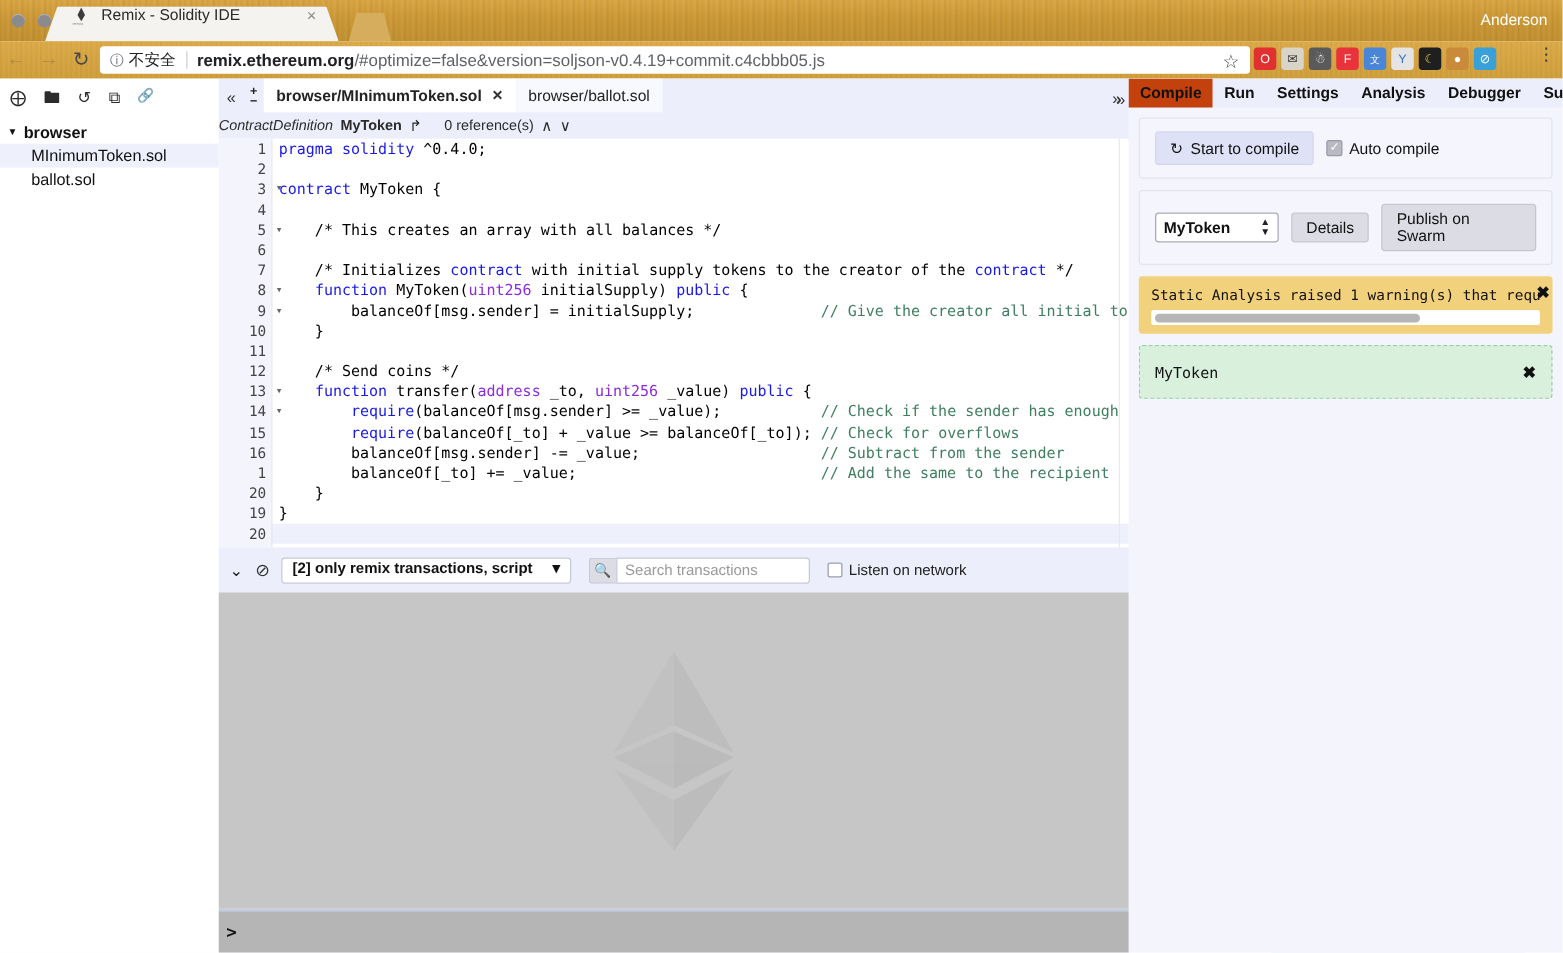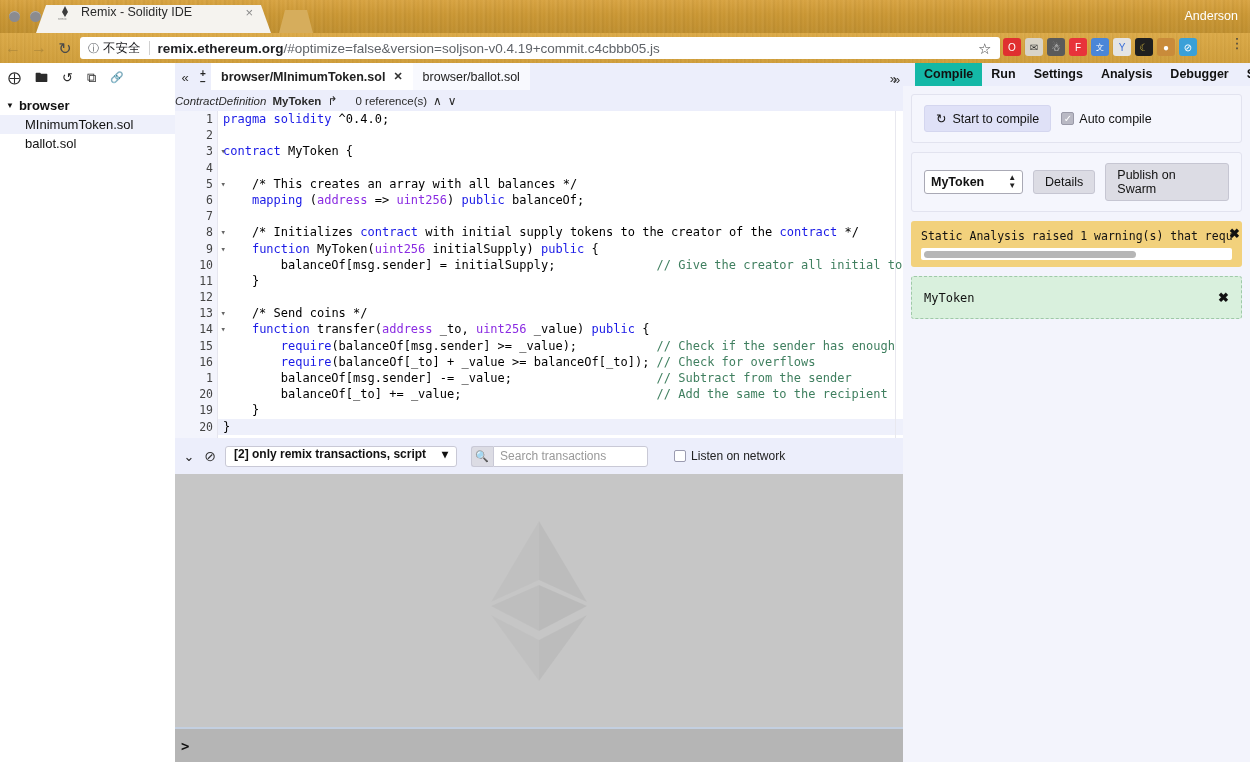--- a/index.html
+++ b/index.html
@@ -156,21 +156,21 @@
   #term-search-icon {
     width:22px; background:#dcdce4; border:1px solid #c9c9d6; border-right:none;
     border-top-left-radius:3px; border-bottom-left-radius:3px;
     display:flex; align-items:center; justify-content:center; font-size:11px; color:#333;
   }
   #term-search-input {
     width:155px; background:#fff; border:1px solid #c9c9d6;
     border-top-right-radius:3px; border-bottom-right-radius:3px;
     font-size:12px; color:#999; padding-left:6px; display:flex; align-items:center;
   }
-  #listen-wrap { display:flex; align-items:center; margin-left:26px; gap:5px; font-size:12px; color:#222; }
+  #listen-wrap { display:flex; align-items:center; margin-left:14px; gap:5px; font-size:12px; color:#222; }
   #listen-box { width:12px; height:12px; border:1px solid #9b9bb0; background:#fff; border-radius:2px; }
 
   #term-body {
     position:absolute; left:0; top:411px; width:728px; height:253px;
     background:#c6c6c6; overflow:hidden;
   }
   #eth-watermark { position:absolute; left:50%; top:50%; transform:translate(-50%,-50%); width:98px; height:160px; opacity:.5; }
   #term-sep { position:absolute; left:0; top:664px; width:728px; height:2px; background:#c3cfe0; }
   #term-prompt {
     position:absolute; left:0; top:666px; width:728px; height:33px; background:#b5b5b5;
@@ -180,21 +180,21 @@
 
   
   #right-panel { position:absolute; left:903px; top:0; width:347px; height:699px; background:#f3f4fc; }
   #panel-collapse { position:absolute; left:-10px; top:9px; font-size:13px; color:#333; }
   #panel-tabs {
     position:absolute; left:0; top:0; width:347px; height:23px;
     display:flex; align-items:center; font-size:12.5px; font-weight:bold; color:#111;
     background:#eceefb;
   }
   .ptab { padding:0 9px; height:23px; line-height:23px; }
-  .ptab.active { background:#14b8a6;margin-left:12px; }
+  .ptab.active { background:#c2410c; }
   #panel-body { position:absolute; left:0; top:23px; width:347px; height:676px; padding:8px; }
   .card {
     background:#f5f6fd; border:1px solid #e2e3ef; border-radius:3px;
     padding:10px 12px; margin-bottom:9px; display:flex; align-items:center; gap:10px;
   }
   #compile-btn {
     background:#dfe1f7; border:1px solid #d4d6ef; border-radius:3px;
     padding:5px 11px; font-size:12.5px; color:#111; display:flex; align-items:center; gap:6px;
   }
   #auto-wrap { display:flex; align-items:center; gap:5px; font-size:12.5px; color:#111; }
@@ -352,21 +352,20 @@
           <div class="gl">20</div>
         </div>
       <div id="gutter-border"></div>
       <div id="ruler"></div>
       <div id="code">
           <div class="cl"><span class="k">pragma</span><span class="p"> </span><span class="k">solidity</span><span class="p"> ^0.4.0;</span></div>
           <div class="cl">&nbsp;</div>
           <div class="cl"><span class="k">contract</span><span class="p"> </span><span class="p">MyToken</span><span class="p"> {</span></div>
           <div class="cl">&nbsp;</div>
           <div class="cl"><span class="p">    /* </span><span class="p">This</span><span class="p"> </span><span class="p">creates</span><span class="p"> </span><span class="p">an</span><span class="p"> </span><span class="p">array</span><span class="p"> </span><span class="p">with</span><span class="p"> </span><span class="p">all</span><span class="p"> </span><span class="p">balances</span><span class="p"> */</span></div>
-          <div class="cl"><span class="p">    </span><span class="k">mapping</span><span class="p"> (</span><span class="t">address</span><span class="p"> =&gt; </span><span class="t">uint256</span><span class="p">) </span><span class="k">public</span><span class="p"> </span><span class="p">balanceOf</span><span class="p">;</span></div>
           <div class="cl">&nbsp;</div>
           <div class="cl"><span class="p">    /* </span><span class="p">Initializes</span><span class="p"> </span><span class="k">contract</span><span class="p"> </span><span class="p">with</span><span class="p"> </span><span class="p">initial</span><span class="p"> </span><span class="p">supply</span><span class="p"> </span><span class="p">tokens</span><span class="p"> </span><span class="p">to</span><span class="p"> </span><span class="p">the</span><span class="p"> </span><span class="p">creator</span><span class="p"> </span><span class="p">of</span><span class="p"> </span><span class="p">the</span><span class="p"> </span><span class="k">contract</span><span class="p"> */</span></div>
           <div class="cl"><span class="p">    </span><span class="k">function</span><span class="p"> </span><span class="p">MyToken</span><span class="p">(</span><span class="t">uint256</span><span class="p"> </span><span class="p">initialSupply</span><span class="p">) </span><span class="k">public</span><span class="p"> {</span></div>
           <div class="cl"><span class="p">        </span><span class="p">balanceOf</span><span class="p">[</span><span class="p">msg</span><span class="p">.</span><span class="p">sender</span><span class="p">] = </span><span class="p">initialSupply</span><span class="p">;              </span><span class="c">// Give the creator all initial tokens</span></div>
           <div class="cl"><span class="p">    }</span></div>
           <div class="cl">&nbsp;</div>
           <div class="cl"><span class="p">    /* </span><span class="p">Send</span><span class="p"> </span><span class="p">coins</span><span class="p"> */</span></div>
           <div class="cl"><span class="p">    </span><span class="k">function</span><span class="p"> </span><span class="p">transfer</span><span class="p">(</span><span class="t">address</span><span class="p"> </span><span class="p">_to</span><span class="p">, </span><span class="t">uint256</span><span class="p"> </span><span class="p">_value</span><span class="p">) </span><span class="k">public</span><span class="p"> {</span></div>
           <div class="cl"><span class="p">        </span><span class="k">require</span><span class="p">(</span><span class="p">balanceOf</span><span class="p">[</span><span class="p">msg</span><span class="p">.</span><span class="p">sender</span><span class="p">] &gt;= </span><span class="p">_value</span><span class="p">);           </span><span class="c">// Check if the sender has enough</span></div>
           <div class="cl"><span class="p">        </span><span class="k">require</span><span class="p">(</span><span class="p">balanceOf</span><span class="p">[</span><span class="p">_to</span><span class="p">] + </span><span class="p">_value</span><span class="p"> &gt;= </span><span class="p">balanceOf</span><span class="p">[</span><span class="p">_to</span><span class="p">]); </span><span class="c">// Check for overflows</span></div>

